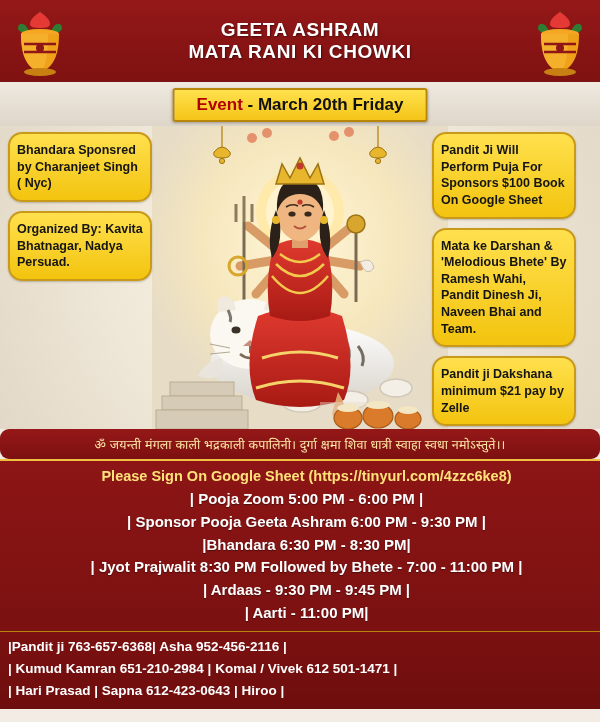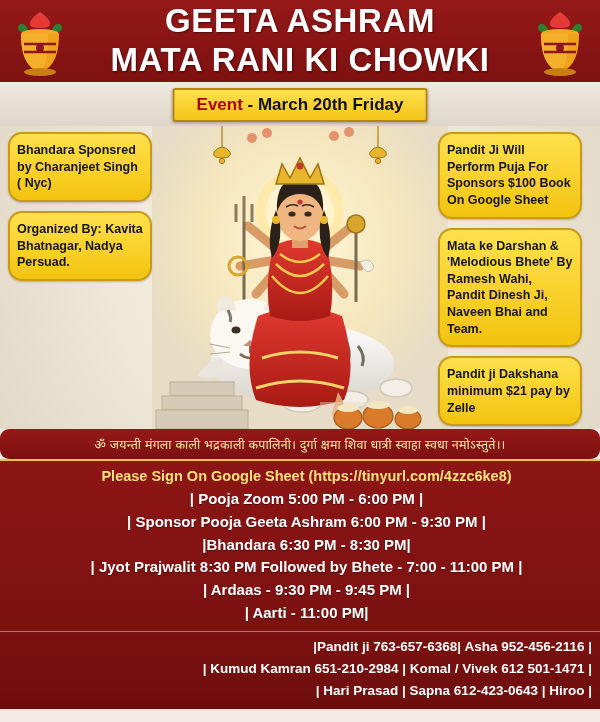--- a/index.html
+++ b/index.html
@@ -29,21 +29,21 @@
     background: #8e1616;
     background: linear-gradient(180deg, #951818 0%, #7e1111 100%);
     display: flex;
     align-items: center;
     justify-content: center;
   }
   .header-title {
     text-align: center;
     color: #ffffff;
     font-weight: bold;
-    font-size: 33px;
+    font-size: 19px;
     line-height: 1.18;
     letter-spacing: 0.6px;
     text-shadow: 1px 1px 2px rgba(0,0,0,.45);
   }
   .kalash {
     position: absolute;
     top: 6px;
     width: 64px;
     height: 72px;
   }
@@ -84,21 +84,21 @@
        radial-gradient(circle at 50% 45%, #fdf6e6 0%, #efe7d8 55%, #e2d8c7 100%);
   }
   .col {
     position: absolute;
     top: 0;
     width: 152px;
     padding: 6px 4px 0 4px;
     box-sizing: border-box;
   }
   .col.left { left: 4px; }
-  .col.right { right: 14px; }
+  .col.right { right: 20px; }
   .box {
     background: #fdd835;
     background: linear-gradient(180deg,#ffe04d 0%,#f3c40f 100%);
     border: 2px solid #c9991a;
     border-radius: 14px;
     padding: 8px 7px;
     margin-bottom: 9px;
     font-size: 12.5px;
     font-weight: bold;
     color: #151515;
@@ -152,21 +152,21 @@
     font-size: 15px;
     line-height: 1.52;
     text-shadow: 0 1px 1px rgba(0,0,0,.4);
   }
 
   
   .contacts {
     background: #8e1616;
     background: linear-gradient(180deg,#7b1111 0%,#6e0d0d 100%);
     padding: 4px 8px 8px 8px;
-    text-align: right;
+    text-align: left;
     border-top: 1px solid #b8860b;
   }
   .contact-line {
     color: #ffffff;
     font-weight: bold;
     font-size: 13.5px;
     line-height: 1.62;
   }
 </style>
 </head>

